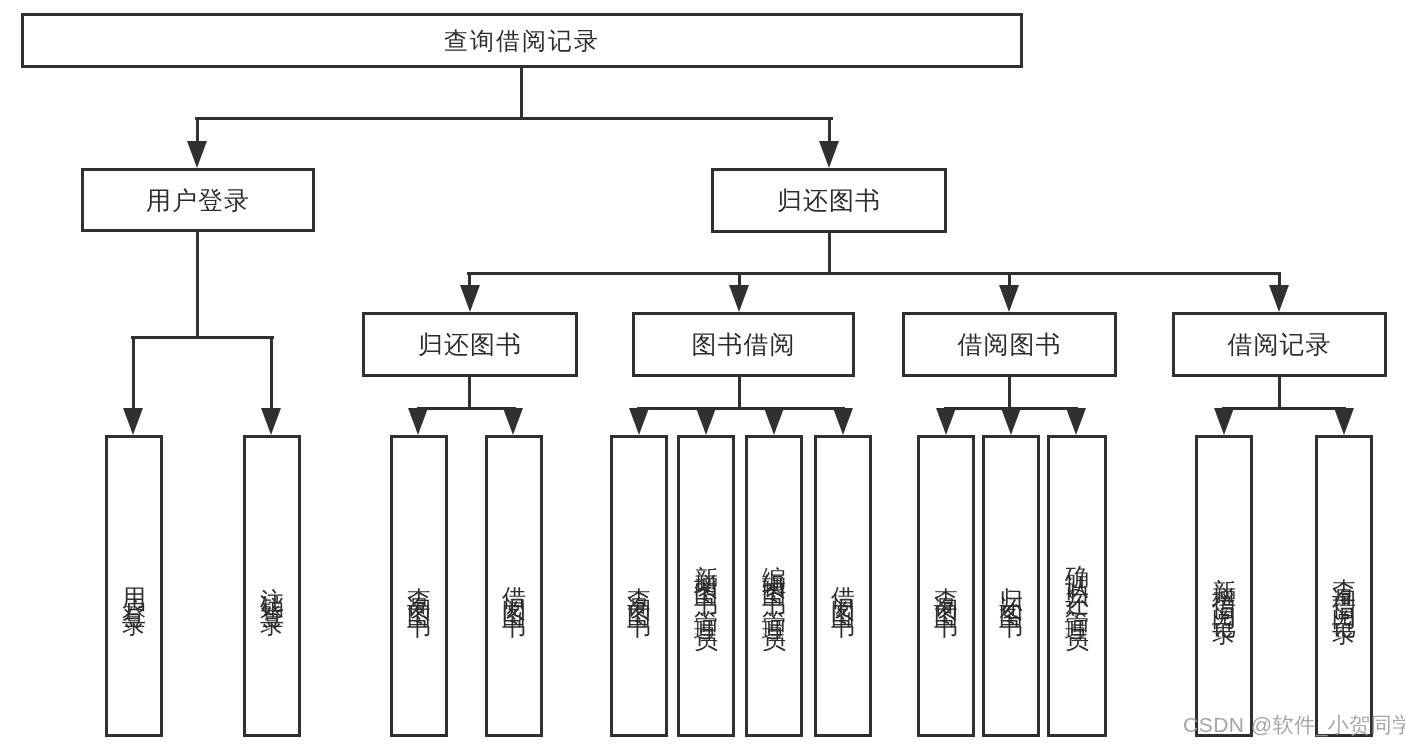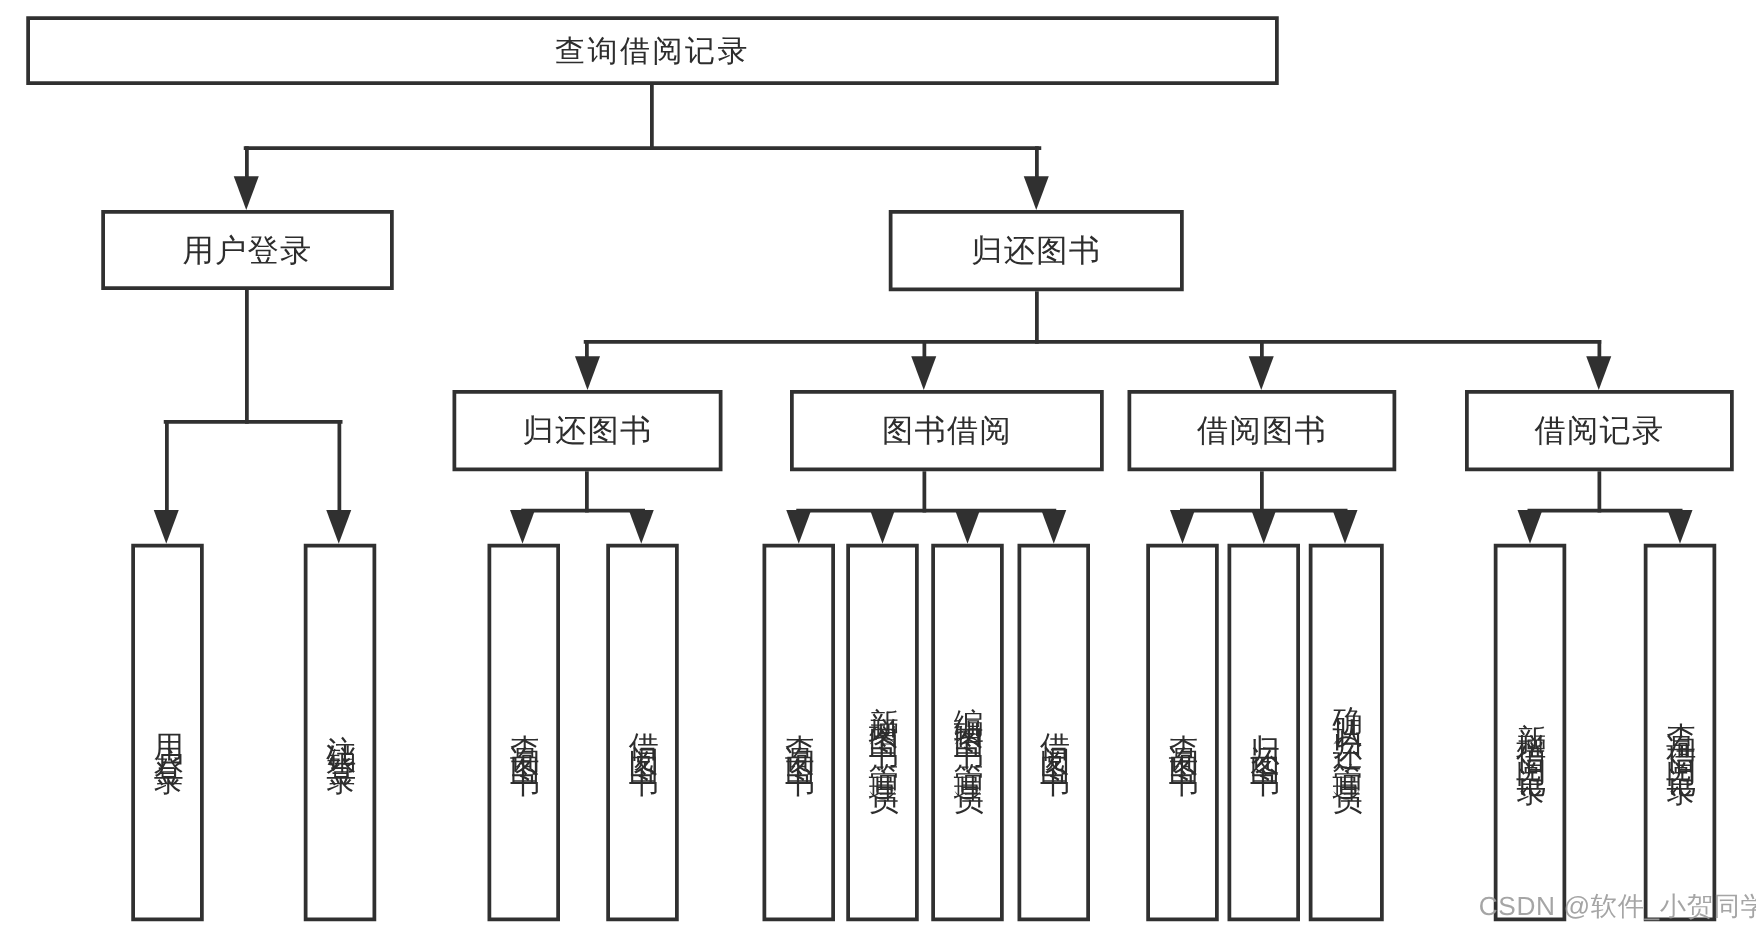--- a/index.html
+++ b/index.html
@@ -65,21 +65,21 @@
   <div class="box" style="left:81px;top:168px;width:234px;height:64px;">
     <span class="hlabel">用户登录</span>
   </div>
   <div class="box" style="left:711px;top:168px;width:236px;height:65px;">
     <span class="hlabel">归还图书</span>
   </div>
 
   <div class="box" style="left:362px;top:312px;width:216px;height:65px;">
     <span class="hlabel">归还图书</span>
   </div>
-  <div class="box" style="left:632px;top:312px;width:251px;height:65px;justify-content:center;">
+  <div class="box" style="left:632px;top:312px;width:223px;height:65px;justify-content:center;">
     <span class="hlabel">图书借阅</span>
   </div>
   <div class="box" style="left:902px;top:312px;width:215px;height:65px;">
     <span class="hlabel">借阅图书</span>
   </div>
   <div class="box" style="left:1172px;top:312px;width:215px;height:65px;">
     <span class="hlabel">借阅记录</span>
   </div>
 
   <div class="box" style="left:105px;top:435px;width:58px;height:302px;">

